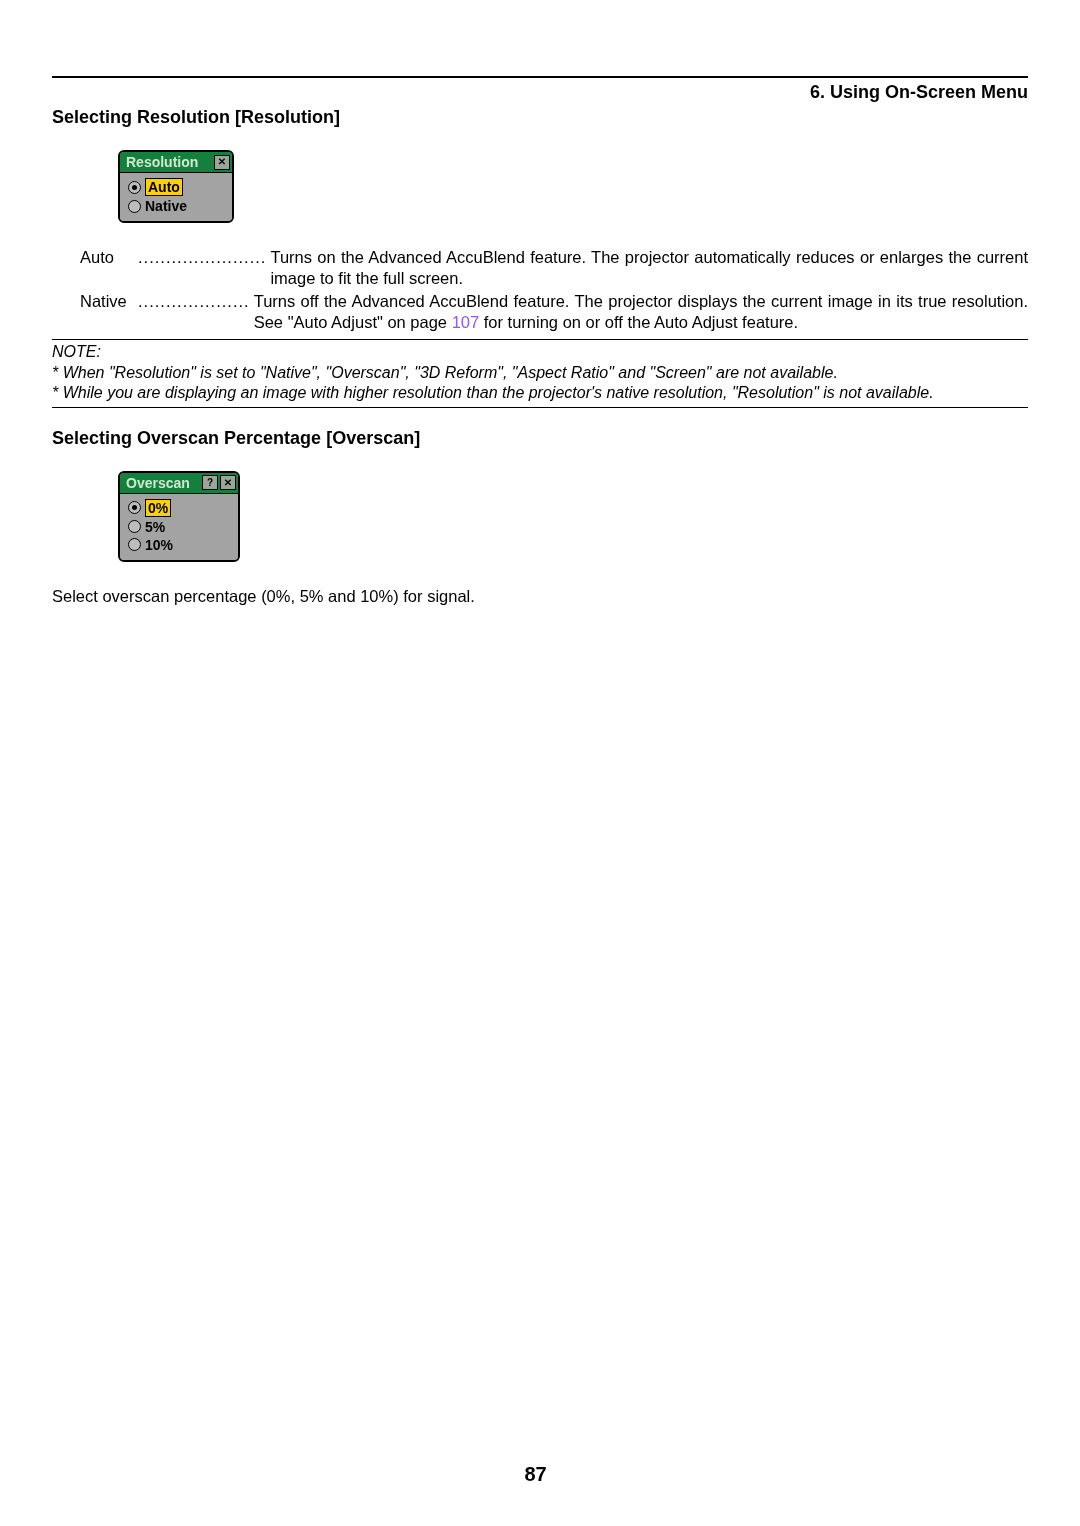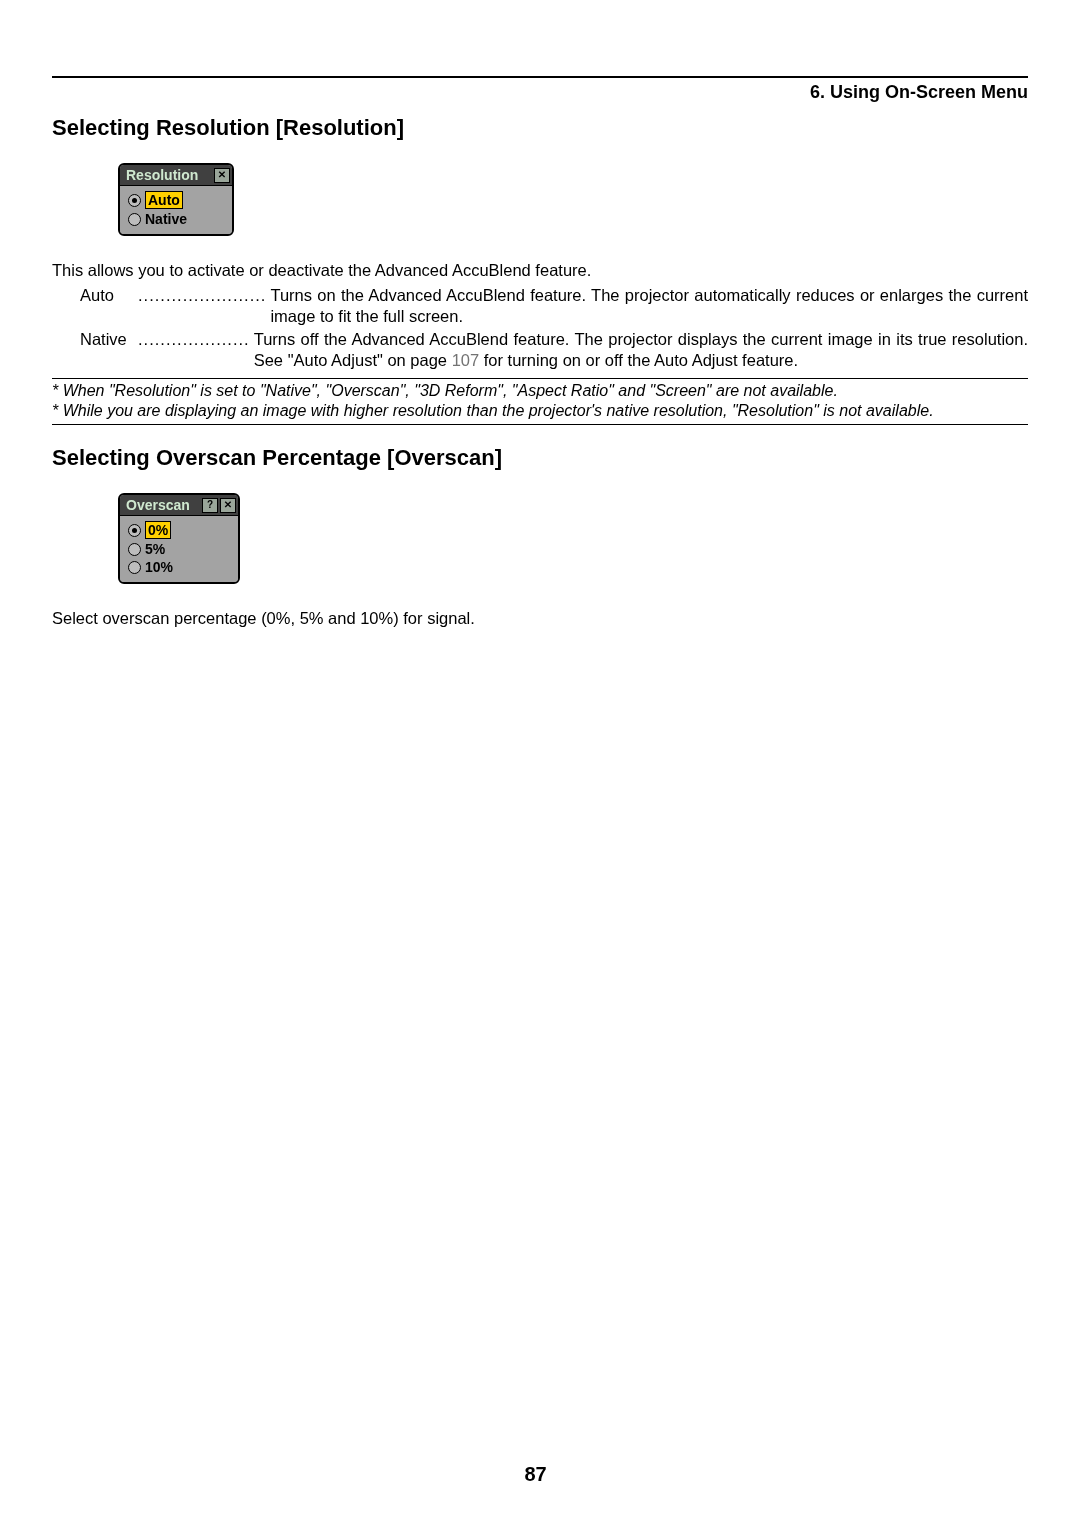--- a/index.html
+++ b/index.html
@@ -22,34 +22,34 @@
     border-top: 2px solid #000;
     margin-bottom: 4px;
   }
   .chapter-title {
     text-align: right;
     font-weight: bold;
     font-size: 18px;
   }
   .section-heading {
     font-weight: bold;
-    font-size: 22px;
-    margin: 12px 0 22px 0;
+    font-size: 18px;
+    margin: 4px 0 22px 0;
   }
   .menu-screenshot {
     margin-left: 66px;
     margin-bottom: 20px;
     border: 2px solid #000;
     border-radius: 6px;
     display: inline-block;
     background: #a3a3a3;
     overflow: hidden;
   }
   .menu-titlebar {
-    background: #404040;
+    background: #15803d;
     color: #cfe8cf;
     font-family: Tahoma, Arial, sans-serif;
     font-weight: bold;
     font-size: 14px;
     padding: 2px 2px 2px 6px;
     border-bottom: 1px solid #000;
     display: flex;
     align-items: center;
     justify-content: space-between;
     gap: 4px;
@@ -129,21 +129,21 @@
   .def-dots {
     flex: 0 0 auto;
     letter-spacing: 1px;
     padding: 0 4px 0 0;
   }
   .def-desc {
     flex: 1;
     text-align: justify;
   }
   .def-desc .link {
-    color: #737373;
+    color: #8b5cf6;
   }
   .note-block {
     margin-top: 6px;
     border-top: 1px solid #000;
     border-bottom: 1px solid #000;
     padding: 2px 0 3px 0;
     font-style: italic;
     font-size: 16px;
     line-height: 1.28;
   }
@@ -185,38 +185,38 @@
           <span class="radio selected"></span>
           <span class="highlight">Auto</span>
         </div>
         <div class="menu-option">
           <span class="radio"></span>
           <span>Native</span>
         </div>
       </div>
     </div>
 
-    <p class="body-text">This allows you to activate or deactivate the Advanced AccuBlend feature.</p>
 
     <div class="defs">
       <div class="def-row">
         <span class="def-term">Auto</span>
         <span class="def-dots">.......................</span>
         <span class="def-desc">Turns on the Advanced AccuBlend feature. The projector automatically reduces or enlarges the current image to fit the full screen.</span>
       </div>
       <div class="def-row">
         <span class="def-term">Native</span>
         <span class="def-dots">....................</span>
         <span class="def-desc">
           <span>Turns off the Advanced AccuBlend feature. The projector displays the current image in its true resolution. See "Auto Adjust" on page </span><span class="link">107</span><span> for turning on or off the Auto Adjust feature.</span>
         </span>
       </div>
     </div>
 
     <div class="note-block">
+      <span class="note-label">NOTE:</span>
       <span>* When "Resolution" is set to "Native", "Overscan", "3D Reform", "Aspect Ratio" and "Screen" are not available.</span><br>
       <span>* While you are displaying an image with higher resolution than the projector's native resolution, "Resolution" is not available.</span>
     </div>
   </div>
 
   <div class="section-block">
     <h3 class="section-heading" style="margin-top:14px;">Selecting Overscan Percentage [Overscan]</h3>
 
     <div class="menu-screenshot" style="width:118px;text-align:center;">
       <div class="menu-titlebar">

